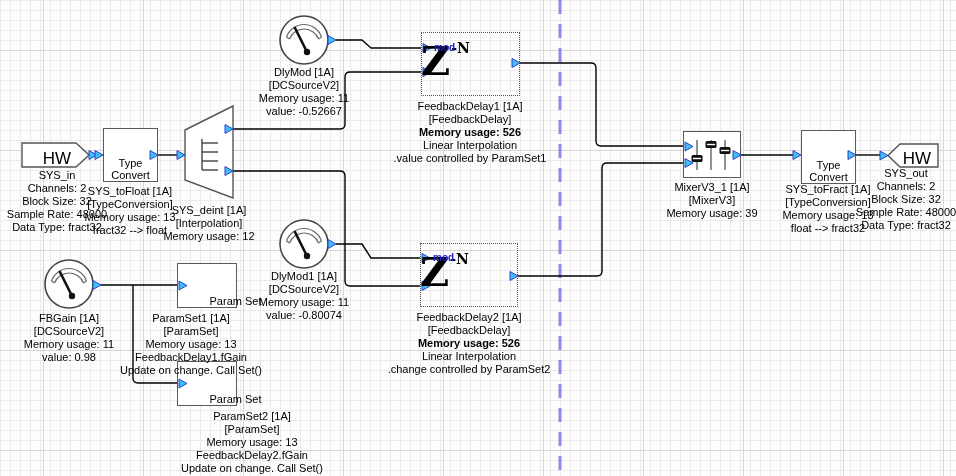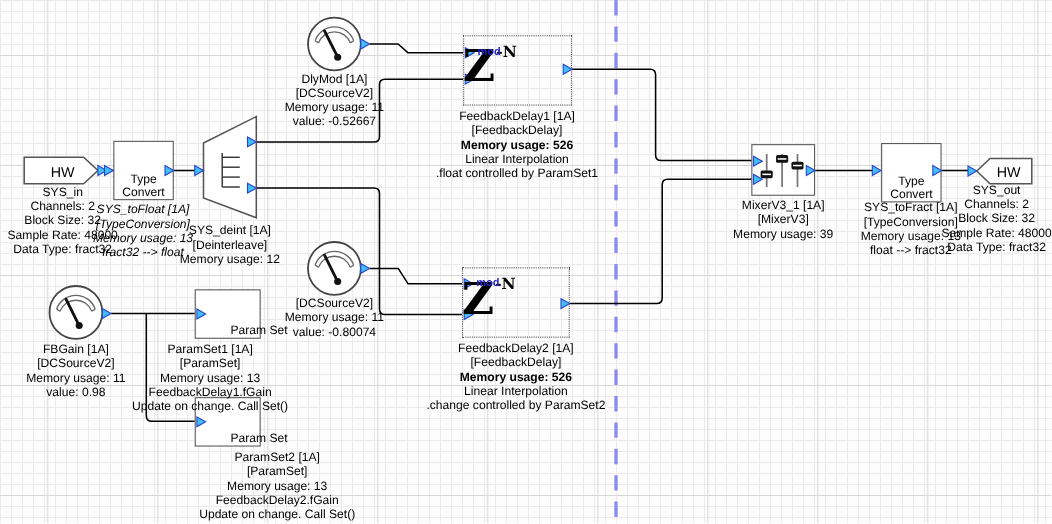--- a/index.html
+++ b/index.html
@@ -17,21 +17,21 @@
     color:#000;
   }
   .blk{position:absolute; box-sizing:border-box; background:#fff; border:1px solid #5a5a5a;
        display:flex; align-items:flex-end; justify-content:center; z-index:1; font-size:11px; line-height:12px; text-align:center;}
   .blk.dotted{background:transparent; border:1.6px dotted #555;}
   .btitle{white-space:normal;}
   .nowrap{white-space:nowrap;padding-left:48px;}
   svg.layer{position:absolute; left:0; top:0; z-index:2;}
   .lbl{position:absolute; z-index:3; font-size:11px; line-height:13px; text-align:center;}
   .lbl .b{font-weight:bold;}
-  .hwtxt{position:absolute; z-index:3; font-size:13px; text-align:center; white-space:nowrap;}
+  .hwtxt{position:absolute; z-index:3; font-size:17px; text-align:center; white-space:nowrap;}
   .zsym{position:absolute; z-index:3; font-family:"DejaVu Serif", serif;}
   .zZ{font-size:40px; font-weight:bold; line-height:46px;}
   .zexp{font-size:14px; font-weight:bold; position:relative; top:-16px; left:1px;}
   .modlbl{position:absolute; z-index:3; font-size:10px; font-weight:bold; color:#2222cc;}
 </style>
 </head>
 <body>
 
 <div id="canvas">
 
@@ -154,49 +154,50 @@
   <div class="modlbl" style="left:433px;top:252px;">mod</div>
 
   <div class="lbl" style="left:0px;top:169px;width:114px;">
     <div>SYS_in</div>
     <div>Channels: 2</div>
     <div>Block Size: 32</div>
     <div>Sample Rate: 48000</div>
     <div>Data Type: fract32</div>
   </div>
 
-  <div class="lbl" style="left:55px;top:185px;width:150px;font-style:italic;">
+  <div class="lbl" style="left:55px;top:185px;width:150px;">
     <div>SYS_toFloat [1A]</div>
     <div>[TypeConversion]</div>
     <div>Memory usage: 13</div>
     <div>fract32 --&gt; float</div>
   </div>
 
   <div class="lbl" style="left:134px;top:204px;width:150px;">
     <div>SYS_deint [1A]</div>
-    <div>[Deinterleave]</div>
+    <div>[Interpolation]</div>
     <div>Memory usage: 12</div>
   </div>
 
   <div class="lbl" style="left:224px;top:66px;width:160px;">
     <div>DlyMod [1A]</div>
     <div>[DCSourceV2]</div>
     <div>Memory usage: 11</div>
     <div>value: -0.52667</div>
   </div>
 
   <div class="lbl" style="left:385px;top:100px;width:170px;">
     <div>FeedbackDelay1 [1A]</div>
     <div>[FeedbackDelay]</div>
     <div class="b">Memory usage: 526</div>
     <div>Linear Interpolation</div>
-    <div>.float controlled by ParamSet1</div>
+    <div>.value controlled by ParamSet1</div>
   </div>
 
   <div class="lbl" style="left:224px;top:270px;width:160px;">
+    <div>DlyMod1 [1A]</div>
     <div>[DCSourceV2]</div>
     <div>Memory usage: 11</div>
     <div>value: -0.80074</div>
   </div>
 
   <div class="lbl" style="left:384px;top:311px;width:170px;">
     <div>FeedbackDelay2 [1A]</div>
     <div>[FeedbackDelay]</div>
     <div class="b">Memory usage: 526</div>
     <div>Linear Interpolation</div>

